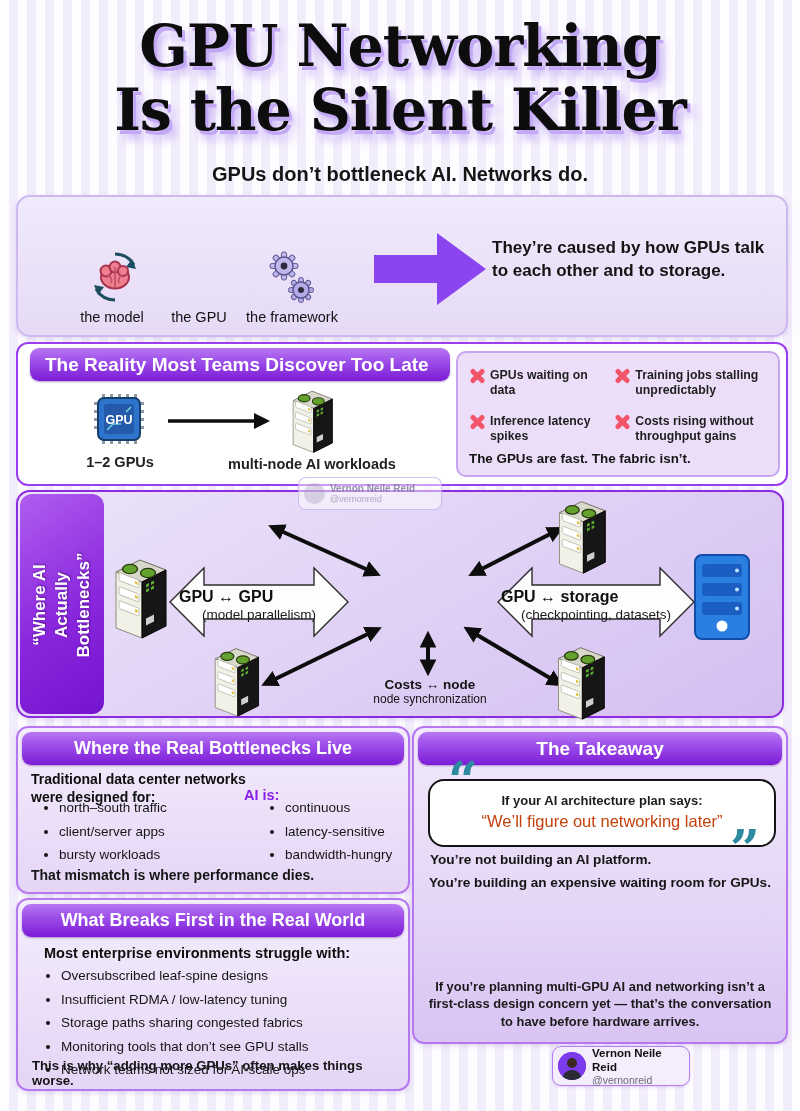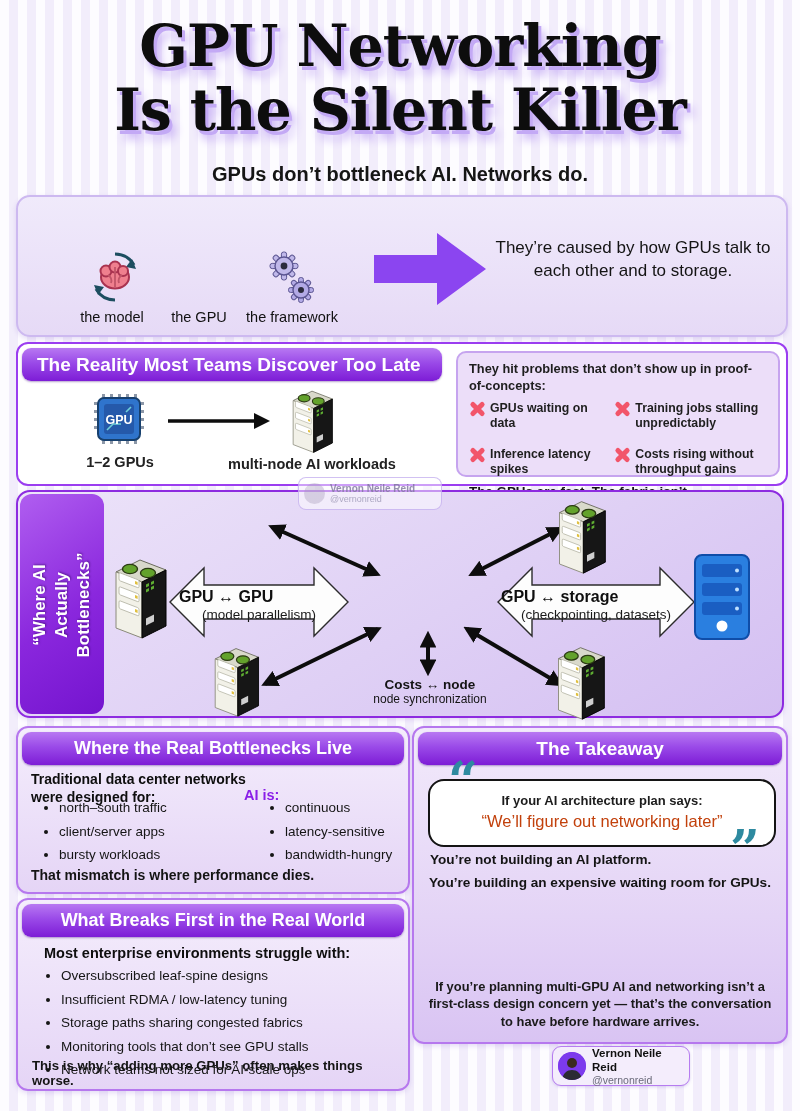--- a/index.html
+++ b/index.html
@@ -18,24 +18,24 @@
   
   .panel{border-radius:14px;box-shadow:0 2px 5px rgba(120,80,200,.18);}
   .bar{border-radius:9px;background:linear-gradient(180deg,#b878f2 0%,#9a4ae8 45%,#7d1cd6 100%);
     color:#fff;font-weight:800;box-shadow:0 1px 2px rgba(70,20,130,.4);}
   
   .intro{left:16px;top:195px;width:768px;height:138px;background:linear-gradient(180deg,#f0eafb,#e6daf6);
     border:2px solid #cdb9f0;}
   .intro-heading{left:24px;top:16px;width:336px;text-align:center;font-size:17px;font-weight:800;
     color:#8f2be0;line-height:1.25;}
   .icon-label{top:112px;text-align:center;font-size:14.5px;font-weight:500;color:#111;}
-  .intro-conclusion{left:474px;top:40px;width:282px;text-align:center;font-size:17px;font-weight:400;line-height:1.35;}
+  .intro-conclusion{left:474px;top:40px;width:282px;font-size:17px;font-weight:700;line-height:1.35;}
   
   .reality{left:16px;top:342px;width:768px;height:140px;background:#fff;border:2px solid #9b3df0;border-radius:12px;}
-  .reality-bar{left:4px;top:4px;width:420px;height:33px;font-size:19px;line-height:33px;padding-left:15px;box-sizing:border-box;}
+  .reality-bar{left:12px;top:4px;width:420px;height:33px;font-size:19px;line-height:33px;padding-left:15px;box-sizing:border-box;}
   .reality-lbl{font-size:14.5px;font-weight:600;text-align:center;color:#222;}
   .reality-panel{left:438px;top:7px;width:324px;height:126px;background:#ecdef9;border:2px solid #c6a4ef;
     border-radius:10px;box-sizing:border-box;padding:8px 11px;}
   .rp-intro{font-size:12.8px;font-weight:600;line-height:1.3;color:#1e1e1e;}
   .rp-grid{display:grid;grid-template-columns:1fr 1.18fr;column-gap:4px;row-gap:7px;margin-top:7px;gap:16px;}
   .rp-item{display:flex;align-items:flex-start;font-size:12.3px;font-weight:600;line-height:1.22;color:#1e1e1e;}
   .xmark{position:relative;width:16px;height:16px;flex:0 0 16px;margin-right:5px;}
   .xmark::before,.xmark::after{content:"";position:absolute;left:6px;top:-1px;width:5px;height:18px;border-radius:2.5px;background:#f2556a;}
   .xmark::before{transform:rotate(45deg);} .xmark::after{transform:rotate(-45deg);}
   .rp-footer{margin-top:7px;font-size:13.4px;font-weight:700;color:#141414;}
@@ -222,21 +222,20 @@
     <svg class="abs" style="left:148px;top:66px" width="104" height="22" viewBox="0 0 104 22">
       <line x1="2" y1="11" x2="92" y2="11" stroke="#0d0d0d" stroke-width="3.5"></line>
       <polygon points="104,11 88,3 88,19" fill="#0d0d0d"></polygon>
     </svg>
     <svg class="abs" style="left:270px;top:44px" width="48" height="66">
         <use href="#sym-server" width="48" height="66"></use>
       </svg>
     <div class="abs reality-lbl" style="left:52px;top:110px;width:100px">1–2 GPUs</div>
     <div class="abs reality-lbl" style="left:204px;top:112px;width:180px">multi-node AI workloads</div>
     <div class="abs reality-panel">
-      <div class="rp-intro">They hit problems that don’t show up in proof-of-concepts:</div>
       <div class="rp-grid">
         <div class="rp-item">
             <span class="xmark"></span>
             <span>GPUs waiting on data</span>
           </div>
         <div class="rp-item">
             <span class="xmark"></span>
             <span>Training jobs stalling unpredictably</span>
           </div>
         <div class="rp-item">

